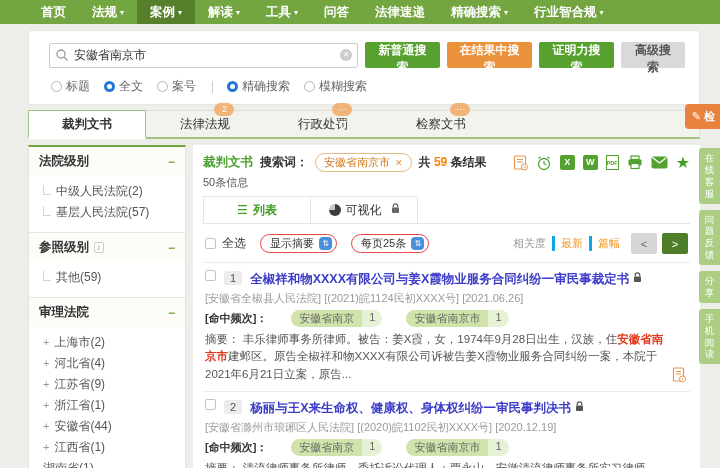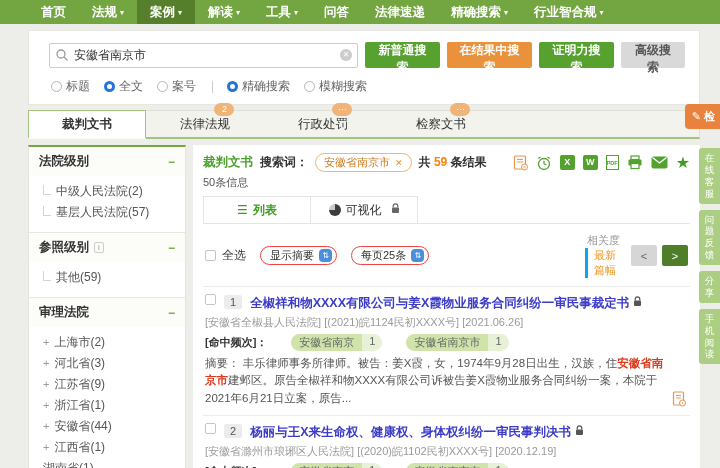--- a/index.html
+++ b/index.html
@@ -71,21 +71,21 @@
   .vtab { width:108px; height:27px; border:1px solid #e5e5e5; border-bottom:none; margin-right:-1px; display:flex; align-items:center; justify-content:center; gap:5px; font-size:12px; color:#333; cursor:pointer; background:#fff; }
   .vtab.active { color:#3f9e22; font-weight:bold; }
   .listglyph { color:#3f9e22; font-size:12px; }
   .pie { width:12px; height:12px; border-radius:50%; background:conic-gradient(#3d3d3d 0 75%, #c9c9c9 75% 100%); }
 
   .controls { display:flex; align-items:center; padding:9px 2px 8px 2px; font-size:12px; color:#333; }
   .cb { width:11px; height:11px; border:1px solid #c4c4c4; border-radius:2px; background:#fff; display:inline-block; cursor:pointer; }
   .ctl-lab { margin-left:6px; cursor:pointer; }
   .pillsel { display:inline-flex; align-items:center; gap:5px; border:1px solid #ef4444; border-radius:11px; padding:1px 4px 1px 9px; font-size:11px; color:#333; margin-left:14px; cursor:pointer; }
   .tgl { width:13px; height:13px; border-radius:4px; background:#4a8fdc; color:#fff; font-size:8px; line-height:13px; text-align:center; }
-  .sort { margin-left:auto; display:flex; align-items:center; font-size:11px; color:#999;flex-direction:column; }
+  .sort { margin-left:auto; display:flex; align-items:center; font-size:11px; color:#999; }
   .sort span { cursor:pointer; padding:0 6px; }
   .sort .on { color:#f09a28; }
   .sort span + span { border-left:3px solid #0ea5e9; }
   .pagebtn { width:26px; height:21px; border:none; border-radius:2px; background:#d6d6d6; color:#666; font-size:11px; margin-left:5px; cursor:pointer; }
   .pagebtn.next { background:#4f7e2a; color:#fff; }
 
   .ritem { position:relative; border-top:1px solid #ececec; padding:7px 26px 8px 2px; }
   .r1 { display:flex; align-items:flex-start; gap:8px; }
   .rnum { background:#ececec; color:#555; font-size:11px; padding:1px 6px; border-radius:2px; margin-top:1px; }
   .rtitle { color:#3c3cc8; font-weight:bold; font-size:12.5px; line-height:1.45; cursor:pointer; }
@@ -218,21 +218,21 @@
             <div class="s-item"><span class="tree"></span><span>其他(59)</span></div>
           </div>
         </div>
         <div class="side-sec">
           <div class="side-head">
               <span>审理法院</span>
               <span class="collapse">−</span>
             </div>
           <div class="side-items">
             <div class="s-item"><span class="plus">+</span><span>上海市(2)</span></div>
-            <div class="s-item"><span class="plus">+</span><span>河北省(3)</span></div>
+            <div class="s-item"><span class="plus">+</span><span>河北省(4)</span></div>
             <div class="s-item"><span class="plus">+</span><span>江苏省(9)</span></div>
             <div class="s-item"><span class="plus">+</span><span>浙江省(1)</span></div>
             <div class="s-item"><span class="plus">+</span><span>安徽省(44)</span></div>
             <div class="s-item"><span class="plus">+</span><span>江西省(1)</span></div>
             <div class="s-item"><span>湖南省(1)</span></div>
           </div>
         </div>
 
       </div>
 

